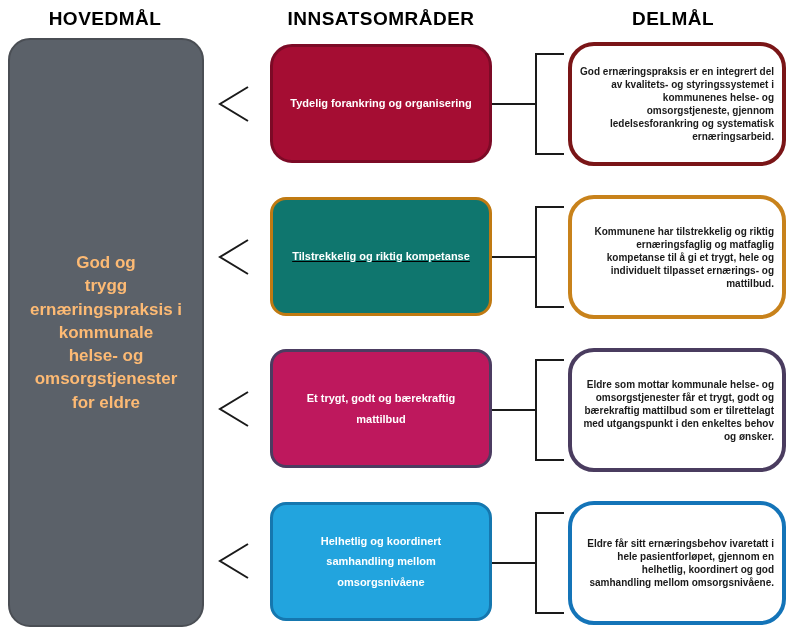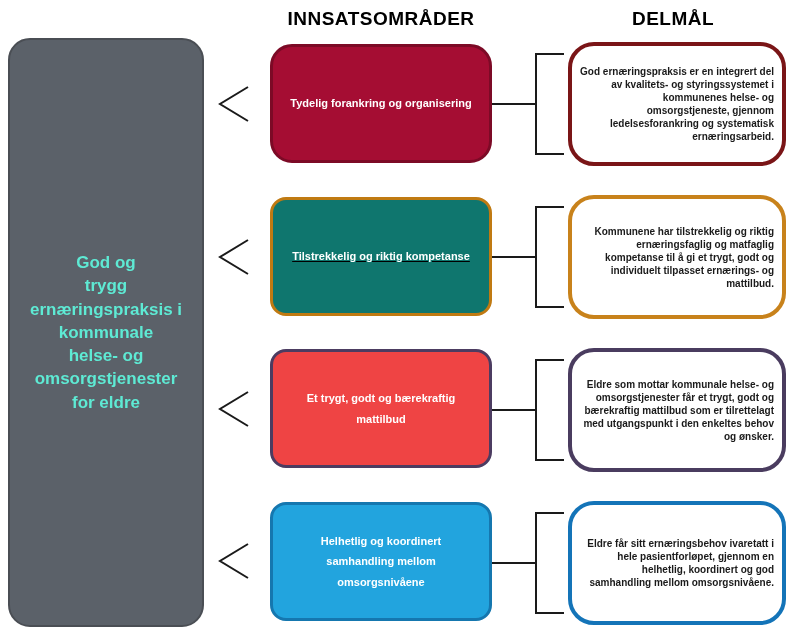--- a/index.html
+++ b/index.html
@@ -86,25 +86,26 @@
   .row1-focus { top: 44px; border-radius: 22px; }  .row1-delmal { top: 42px; }  .row1-chevron { top: 85px; }  .row1-bracket { top: 42px; }
   .row2-focus { top: 197px; } .row2-delmal { top: 195px; } .row2-chevron { top: 238px; } .row2-bracket { top: 195px; }
   .row3-focus { top: 349px; } .row3-delmal { top: 348px; } .row3-chevron { top: 390px; } .row3-bracket { top: 348px; }
   .row4-focus { top: 502px; } .row4-delmal { top: 501px; } .row4-chevron { top: 542px; } .row4-bracket { top: 501px; }
 </style>
 </head>
 <body>
 
 <div class="canvas">
 
+  <div class="col-header hdr-hovedmal">HOVEDMÅL</div>
   <div class="col-header hdr-innsats">INNSATSOMRÅDER</div>
   <div class="col-header hdr-delmal">DELMÅL</div>
 
   <div class="hovedmal-box" style="background-color: rgb(91, 97, 105); border-color: rgb(74, 78, 84);">
-    <div class="hovedmal-text" style="color: #5eead4;">God og
+    <div class="hovedmal-text" style="color: #fdba74;">God og
 trygg
 ernæringspraksis i
 kommunale
 helse- og
 omsorgstjenester
 for eldre</div>
   </div>
 
   <svg class="chevron row1-chevron" viewBox="0 0 32 38">
     <polyline points="30,2 2,19 30,36" style="stroke: rgb(26, 26, 26);"></polyline>
@@ -124,27 +125,27 @@
     <polyline points="30,2 2,19 30,36" style="stroke: rgb(26, 26, 26);"></polyline>
   </svg>
   <div class="focus-box row2-focus" style="background-color: #0f766e; border-color: rgb(192, 122, 18); text-decoration: underline;">
     <div class="focus-text" style="color: rgb(255, 255, 255);">Tilstrekkelig og riktig kompetanse</div>
   </div>
   <svg class="bracket row2-bracket" viewBox="0 0 76 124">
     <path d="M0,62 H44" style="stroke: rgb(26, 26, 26);"></path>
     <path d="M72,12 H44 V112 H72" style="stroke: rgb(26, 26, 26);"></path>
   </svg>
   <div class="delmal-box row2-delmal" style="border-color: rgb(200, 130, 27);">
-    <div class="delmal-text">Kommunene har tilstrekkelig og riktig ernæringsfaglig og matfaglig kompetanse til å gi et trygt, godt og individuelt tilpasset ernærings- og mattilbud.</div>
+    <div class="delmal-text">Kommunene har tilstrekkelig og riktig ernæringsfaglig og matfaglig kompetanse til å gi et trygt, hele og individuelt tilpasset ernærings- og mattilbud.</div>
   </div>
 
   <svg class="chevron row3-chevron" viewBox="0 0 32 38">
     <polyline points="30,2 2,19 30,36" style="stroke: rgb(26, 26, 26);"></polyline>
   </svg>
-  <div class="focus-box row3-focus" style="background-color: #ef4444; border-color: rgb(76, 60, 97);">
+  <div class="focus-box row3-focus" style="background-color: #be185d; border-color: rgb(76, 60, 97);">
     <div class="focus-text" style="color: rgb(255, 255, 255);">Et trygt, godt og bærekraftig
 mattilbud</div>
   </div>
   <svg class="bracket row3-bracket" viewBox="0 0 76 124">
     <path d="M0,62 H44" style="stroke: rgb(26, 26, 26);"></path>
     <path d="M72,12 H44 V112 H72" style="stroke: rgb(26, 26, 26);"></path>
   </svg>
   <div class="delmal-box row3-delmal" style="border-color: rgb(74, 60, 95);">
     <div class="delmal-text">Eldre som mottar kommunale helse- og omsorgstjenester får et trygt, godt og bærekraftig mattilbud som er tilrettelagt med utgangspunkt i den enkeltes behov og ønsker.</div>
   </div>

